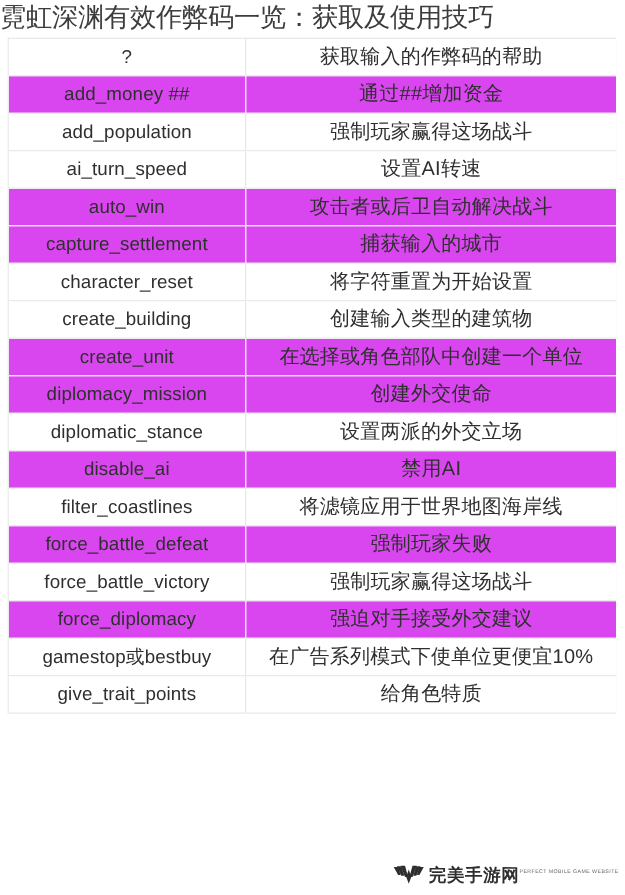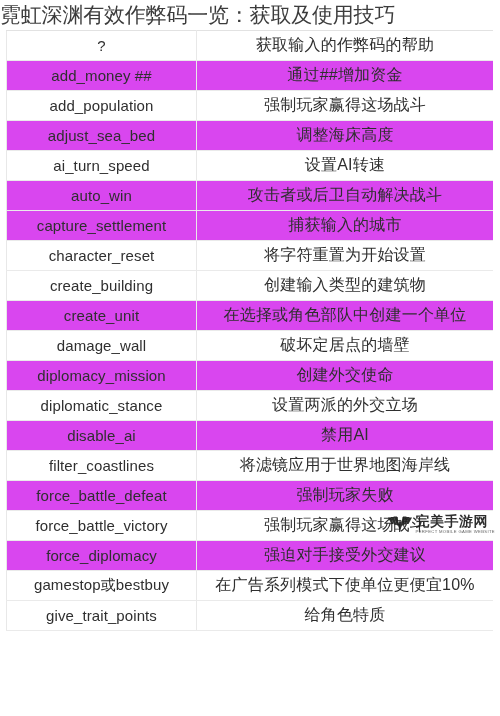--- a/index.html
+++ b/index.html
@@ -8,21 +8,21 @@
     width: 500px;
     height: 716px;
     background: #ffffff;
     font-family: "Liberation Sans", sans-serif;
     overflow: hidden;
   }
 
   #page {
     position: relative;
     width: 500px;
-    height: 540px;
+    height: 716px;
     background: #ffffff;
   }
 
   
   #page-title {
     position: absolute;
     left: 0;
     top: 0;
     width: 500px;
     height: 30px;
@@ -104,21 +104,21 @@
   }
 
   #watermark .wm-wing {
     width: 26px;
     height: 18px;
     flex: 0 0 auto;
   }
 
   #watermark .wm-text {
     display: flex;
-    flex-direction: column;
+    flex-direction: row;
     justify-content: center;
     line-height: 1;
   }
 
   #watermark .wm-cn {
     font-size: 14px;
     font-weight: bold;
     color: #1d1d1d;
     letter-spacing: 0.5px;
     white-space: nowrap;
@@ -151,24 +151,20 @@
             <td class="desc-cell">获取输入的作弊码的帮助</td>
           </tr>
           <tr class="row-alt">
             <td class="code-cell">add_money ##</td>
             <td class="desc-cell">通过##增加资金</td>
           </tr>
           <tr>
             <td class="code-cell">add_population</td>
             <td class="desc-cell">强制玩家赢得这场战斗</td>
           </tr>
-          <tr class="row-alt">
-            <td class="code-cell">adjust_sea_bed</td>
-            <td class="desc-cell">调整海床高度</td>
-          </tr>
           <tr>
             <td class="code-cell">ai_turn_speed</td>
             <td class="desc-cell">设置AI转速</td>
           </tr>
           <tr class="row-alt">
             <td class="code-cell">auto_win</td>
             <td class="desc-cell">攻击者或后卫自动解决战斗</td>
           </tr>
           <tr class="row-alt">
             <td class="code-cell">capture_settlement</td>
@@ -178,24 +174,20 @@
             <td class="code-cell">character_reset</td>
             <td class="desc-cell">将字符重置为开始设置</td>
           </tr>
           <tr>
             <td class="code-cell">create_building</td>
             <td class="desc-cell">创建输入类型的建筑物</td>
           </tr>
           <tr class="row-alt">
             <td class="code-cell">create_unit</td>
             <td class="desc-cell">在选择或角色部队中创建一个单位</td>
-          </tr>
-          <tr>
-            <td class="code-cell">damage_wall</td>
-            <td class="desc-cell">破坏定居点的墙壁</td>
           </tr>
           <tr class="row-alt">
             <td class="code-cell">diplomacy_mission</td>
             <td class="desc-cell">创建外交使命</td>
           </tr>
           <tr>
             <td class="code-cell">diplomatic_stance</td>
             <td class="desc-cell">设置两派的外交立场</td>
           </tr>
           <tr class="row-alt">

